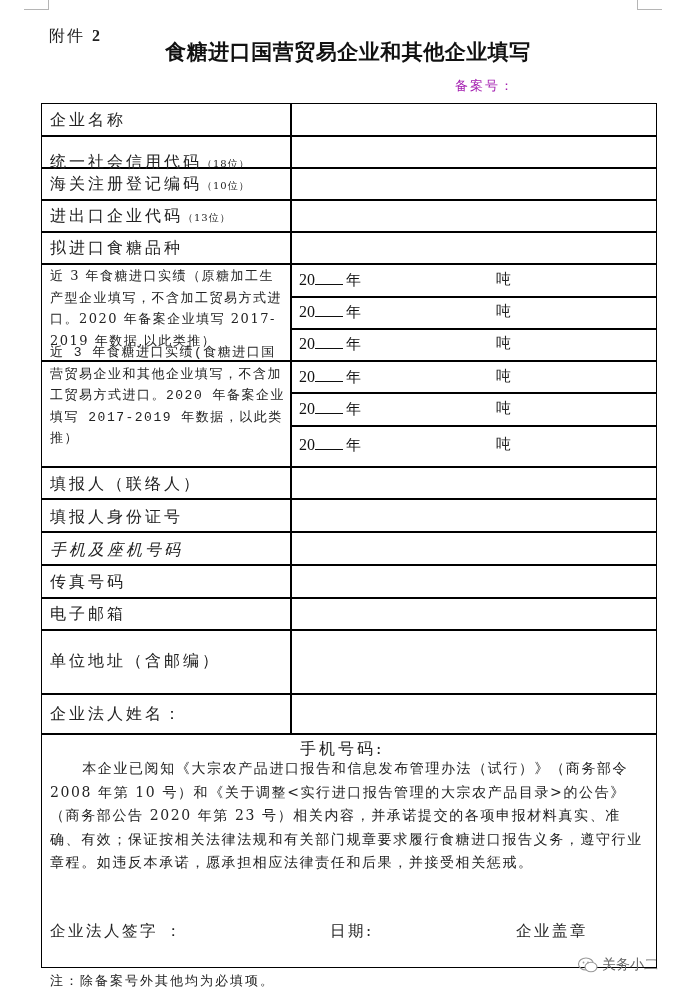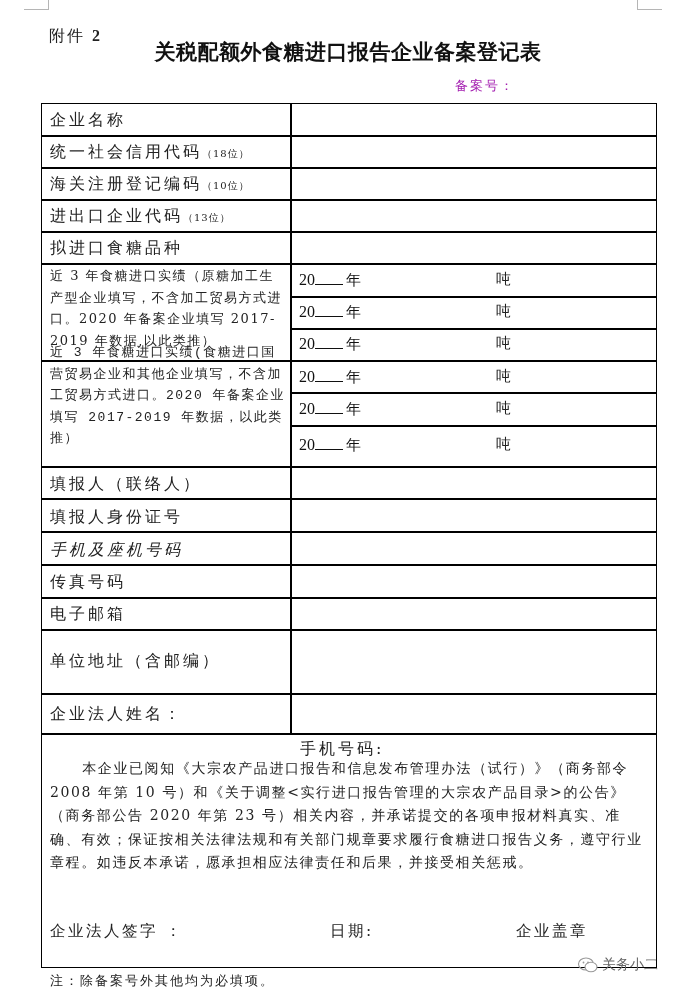--- a/index.html
+++ b/index.html
@@ -40,21 +40,21 @@
 </head>
 <body>
 
 <div class="corner tl"></div>
 <div class="corner tr"></div>
 
 <div class="attach">
   <span>附件</span>
   <span class="num">2</span>
 </div>
-<div class="title">关税配额外食糖进口报告企业备案登记表</div>
+<div class="title">食糖进口国营贸易企业和其他企业填写</div>
 <div class="reg-no">备案号：</div>
 
 <div class="frame"></div>
 
 <div class="vline" style="left:290px; top:103px; height:631px;"></div>
 
 <div class="hline" style="left:41px; width:616px; top:135px;"></div>
 <div class="hline" style="left:41px; width:616px; top:167px;"></div>
 <div class="hline" style="left:41px; width:616px; top:199px;"></div>
 <div class="hline" style="left:41px; width:616px; top:231px;"></div>
@@ -69,21 +69,21 @@
 <div class="hline" style="left:41px; width:616px; top:531px;"></div>
 <div class="hline" style="left:41px; width:616px; top:564px;"></div>
 <div class="hline" style="left:41px; width:616px; top:597px;"></div>
 <div class="hline" style="left:41px; width:616px; top:629px;"></div>
 <div class="hline" style="left:41px; width:616px; top:693px;"></div>
 <div class="hline" style="left:41px; width:616px; top:733px;"></div>
 
 <div class="lbl" style="top:110px;"><span>企业名称</span><small></small></div>
 <div class="field" style="top:104px; height:31px;"></div>
 
-<div class="lbl" style="top:142px;"><span>统一社会信用代码</span><small>（18位）</small></div>
+<div class="lbl" style="top:152px;"><span>统一社会信用代码</span><small>（18位）</small></div>
 <div class="field" style="top:136px; height:31px;"></div>
 
 <div class="lbl" style="top:174px;"><span>海关注册登记编码</span><small>（10位）</small></div>
 <div class="field" style="top:168px; height:31px;"></div>
 
 <div class="lbl" style="top:206px;"><span>进出口企业代码</span><small>（13位）</small></div>
 <div class="field" style="top:200px; height:31px;"></div>
 
 <div class="lbl" style="top:238px;"><span>拟进口食糖品种</span><small></small></div>
 <div class="field" style="top:232px; height:31px;"></div>

